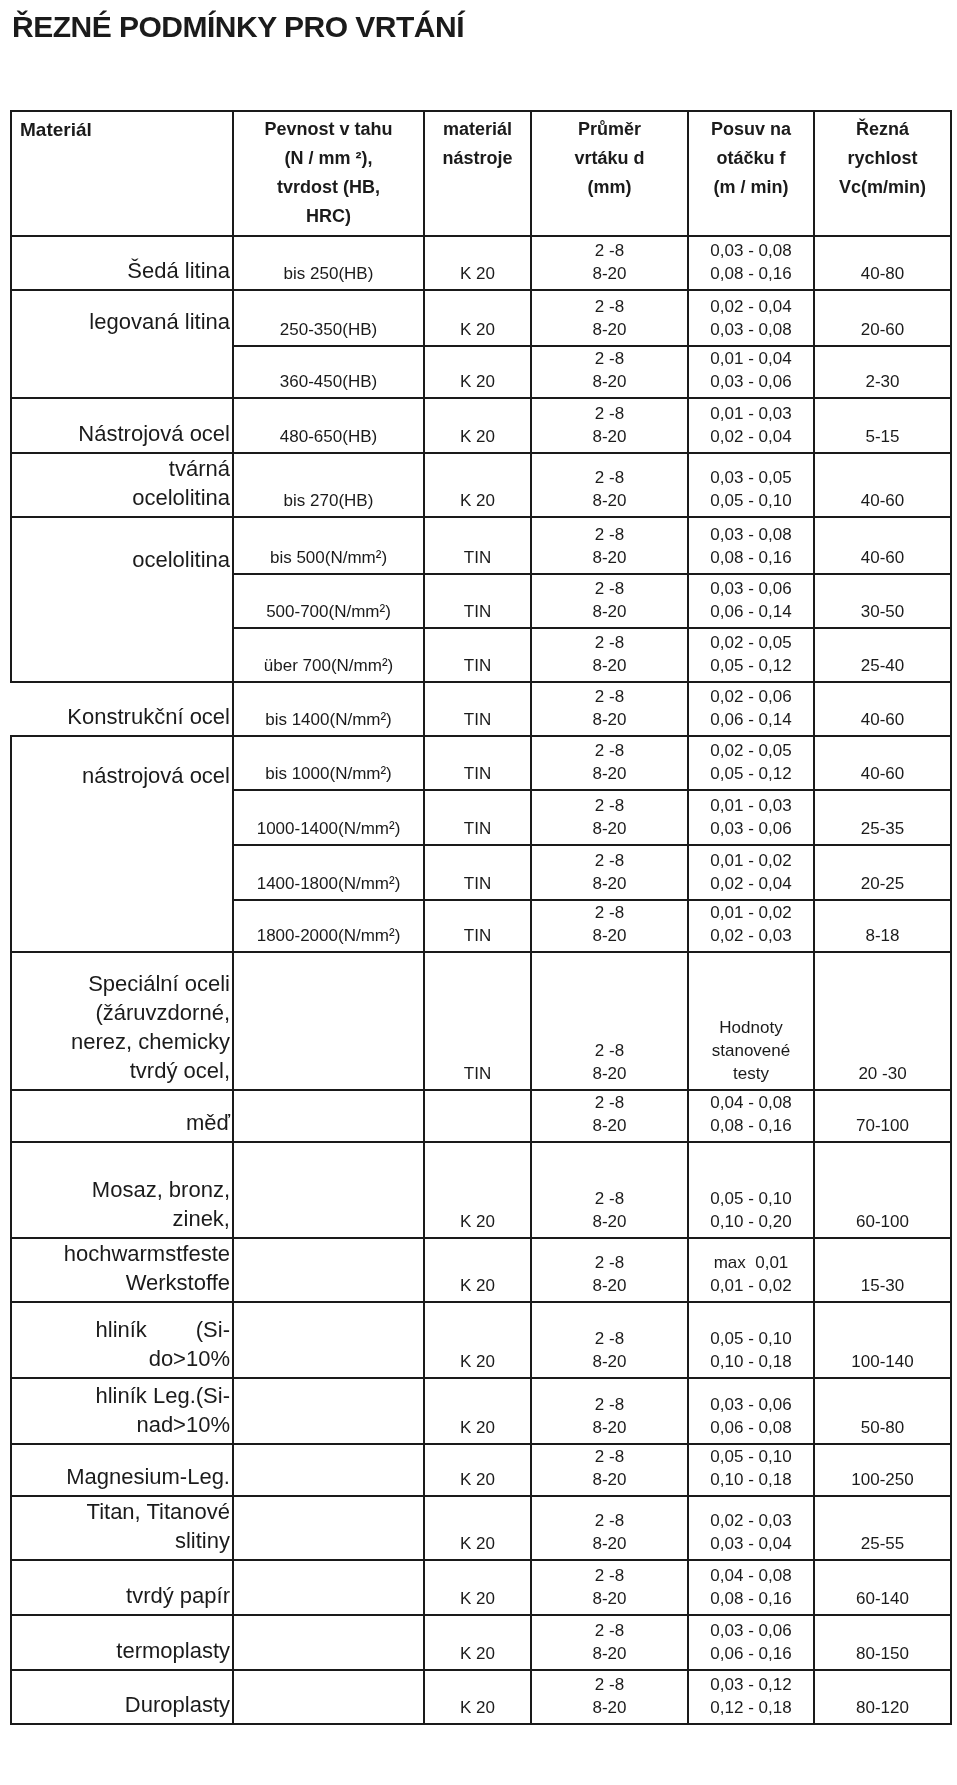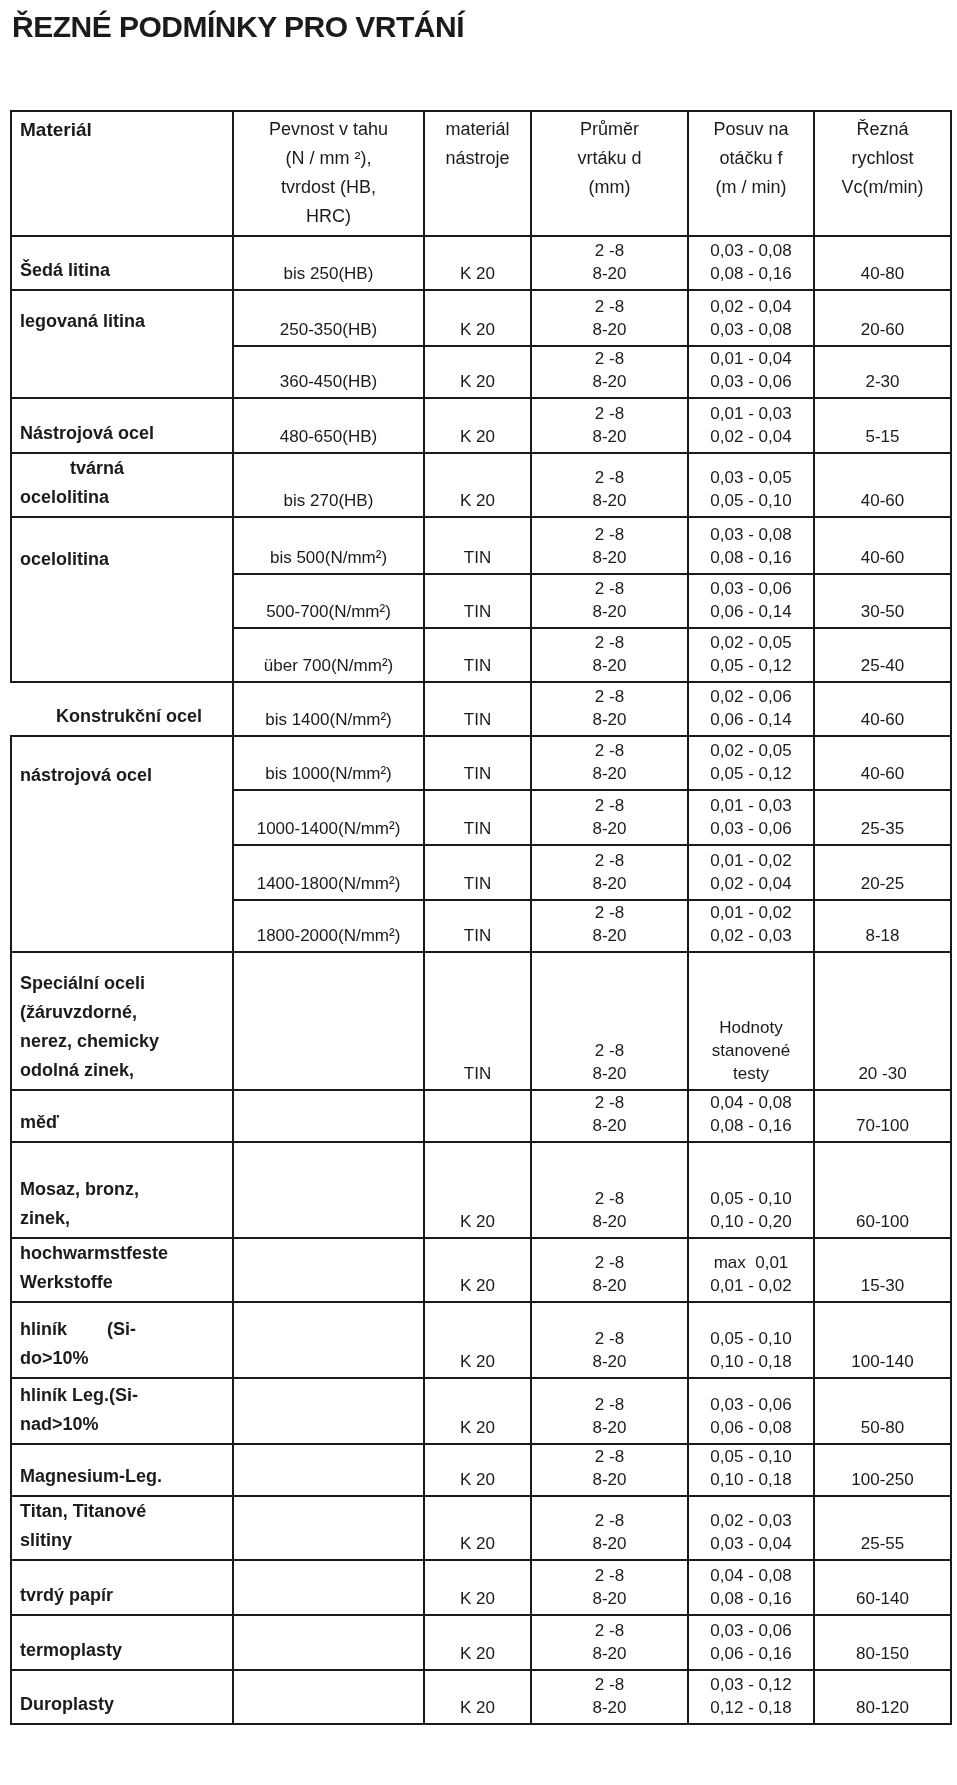--- a/index.html
+++ b/index.html
@@ -20,30 +20,30 @@
   td,th{
     border:2px solid #1a1a1a;
     padding:0 2px 4px 2px;
     vertical-align:bottom;
     white-space:pre-wrap;
     overflow:hidden;
   }
   th{
     vertical-align:top;
     padding-top:3px;
-    font-weight:normal;
+    font-weight:bold;
     font-size:18px;line-height:29px;
     text-align:center;
   }
   th.hdr-mat{
     text-align:left;font-weight:bold;padding-left:8px;font-size:19px;
   }
   td.mat{
-    font-weight:bold;font-size:18px;line-height:29px;
-    text-align:left;padding-left:8px;
+    font-weight:normal;font-size:22px;line-height:29px;
+    text-align:right;padding-left:8px;
   }
   td.mat.vtop{vertical-align:top;}
   td.ctr{
     text-align:center;font-size:17px;line-height:23px;
   }
   td.indent{padding-left:45px;}
   td.no-left{border-left:hidden;}
   .footnote{
     font-weight:bold;font-size:17px;
     margin:36px 0 0 18px;white-space:nowrap;
@@ -207,21 +207,21 @@
         <td class="ctr">2 -8
 8-20</td>
         <td class="ctr">0,01 - 0,02
 0,02 - 0,03</td>
         <td class="ctr">8-18</td>
       </tr>
       <tr style="height:138px">
         <td class="mat">Speciální oceli
 (žáruvzdorné,
 nerez, chemicky
-odolná zinek,</td>
+tvrdý ocel,</td>
         <td class="ctr"></td>
         <td class="ctr">TIN</td>
         <td class="ctr">2 -8
 8-20</td>
         <td class="ctr">Hodnoty
 stanovené
 testy</td>
         <td class="ctr">20 -30</td>
       </tr>
       <tr style="height:48px">

